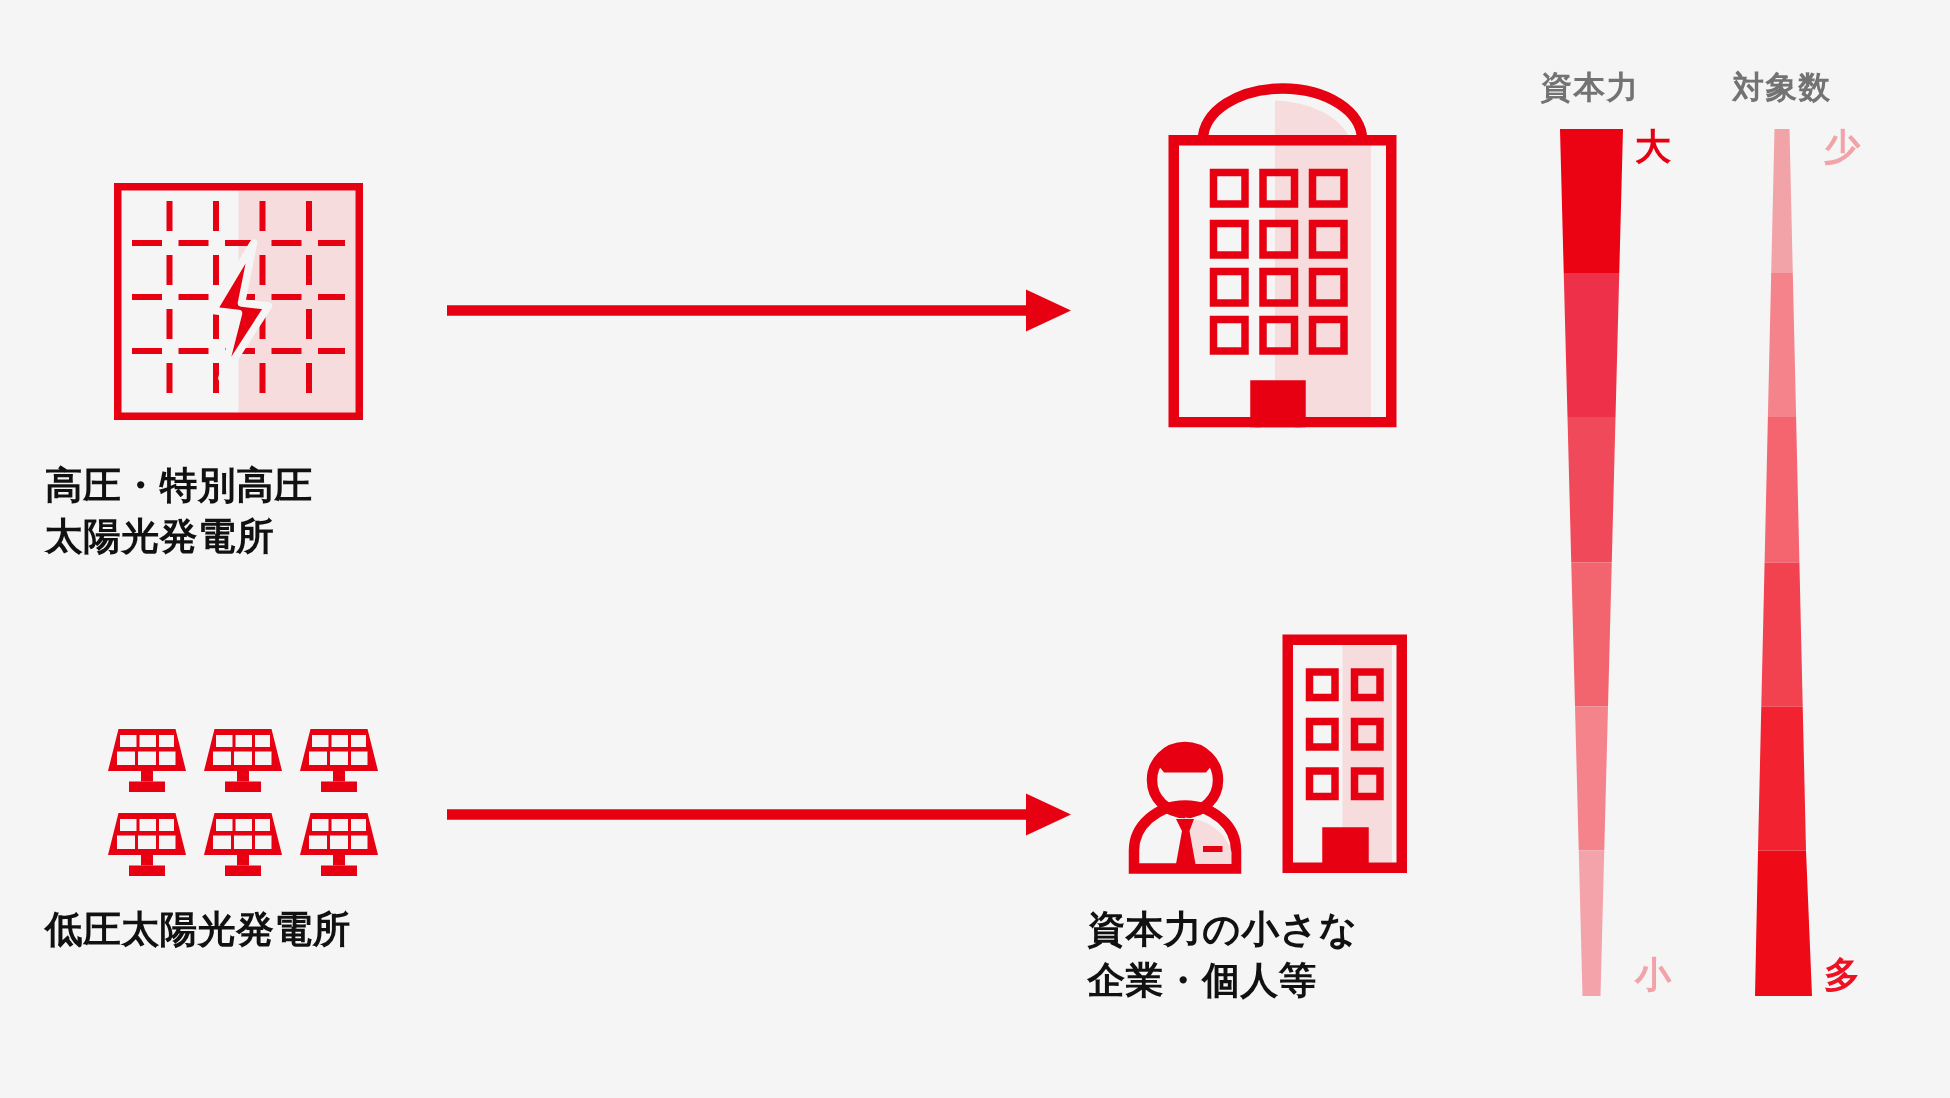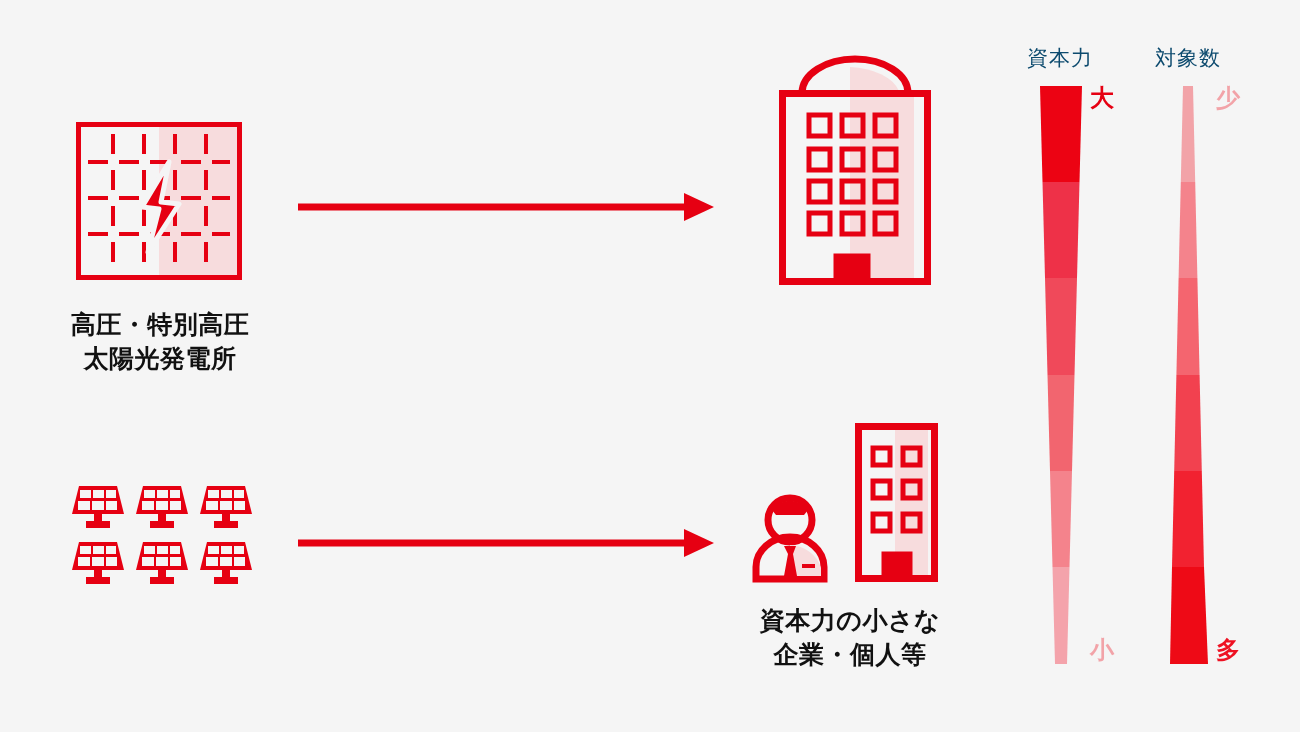--- a/index.html
+++ b/index.html
@@ -8,21 +8,20 @@
     background: #f5f5f5;
     font-family: "DejaVu Sans", "Liberation Sans", sans-serif;
     overflow: hidden;
   }
   #stage { position: relative; width: 1300px; height: 732px; background: #f5f5f5; }
 
   .abs { position: absolute; }
 
   
   .caption {
-    text-align: center;
     color: #111111;
     font-weight: 700;
     font-size: 25px;
     line-height: 34px;
     letter-spacing: 0.5px;
     white-space: pre-line;
     font-family: Liberation Serif, serif;
   }
 
   
@@ -34,22 +33,22 @@
   
   .arrow { height: 30px; }
 
   
   .bld-big { width: 186px; height: 230px; }
   .bld-small { width: 190px; height: 165px; }
 
   
   .gauge-header {
     font-size: 21px;
-    font-weight: 400;
-    color: #0c4a6e;
+    font-weight: 700;
+    color: #737373;
     text-align: center;
     letter-spacing: 1px;
   }
   .gauge-end-label {
     font-size: 24px;
     font-weight: 700;
     letter-spacing: 0.5px;
   }
   .wedge { display: block; }
 </style>
@@ -180,20 +179,21 @@
       </defs>
       <use href="#solar-panel" x="0" y="0"></use>
       <use href="#solar-panel" x="64" y="0"></use>
       <use href="#solar-panel" x="128" y="0"></use>
       <use href="#solar-panel" x="0" y="56"></use>
       <use href="#solar-panel" x="64" y="56"></use>
       <use href="#solar-panel" x="128" y="56"></use>
     </svg>
   </div>
 
+  <div class="abs caption" style="left:30px; top:604px; width:260px;">低圧太陽光発電所</div>
 
   <div class="abs" style="left:298px; top:528px;">
     <svg class="arrow" width="416" height="30" viewBox="0 0 416 30" xmlns="http://www.w3.org/2000/svg">
       <line x1="0" y1="15" x2="390" y2="15" stroke="#e60012" stroke-width="7"></line>
       <polygon points="386,1 416,15 386,29" fill="#e60012"></polygon>
     </svg>
   </div>
 
   <div class="abs" style="left:752px; top:420px;">
     <svg class="bld-small" viewBox="0 0 190 165" xmlns="http://www.w3.org/2000/svg">

